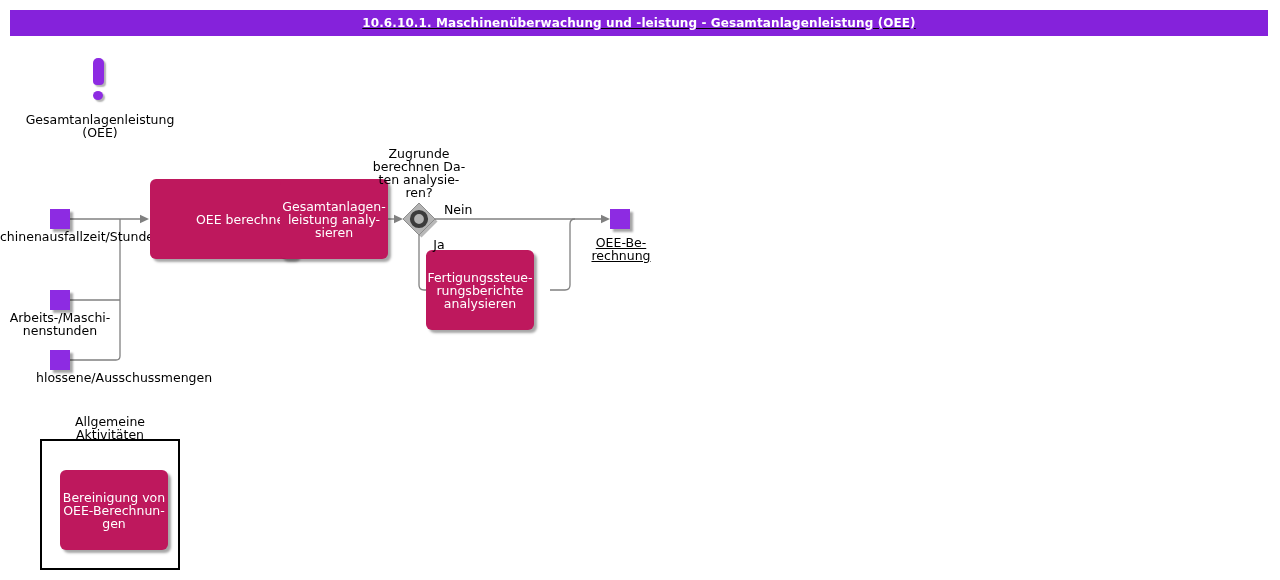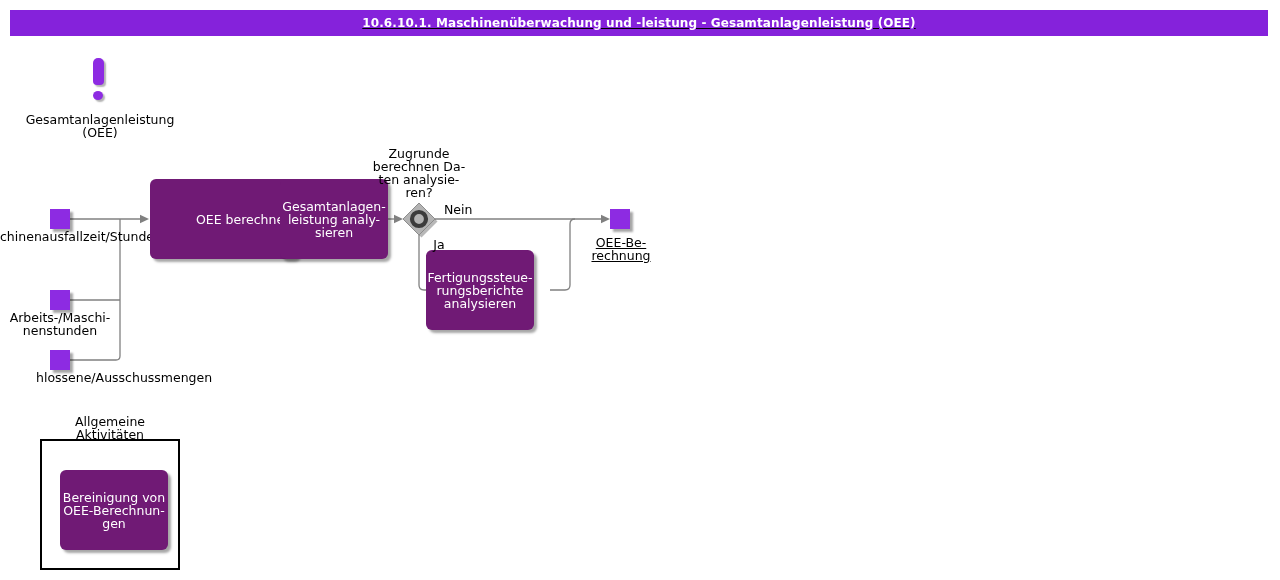--- a/index.html
+++ b/index.html
@@ -42,21 +42,21 @@
 
   
   .sq{
     width:20px;height:20px;background:#8D2BE2;
     box-shadow:2.5px 2.5px 2px rgba(0,0,0,0.35);
     z-index:2;
   }
 
   
   .task{
-    width:108px;height:80px;background:#701a75;border-radius:6px;
+    width:108px;height:80px;background:#be185d;border-radius:6px;
     box-shadow:3px 3px 2.5px rgba(0,0,0,0.35);
     display:flex;align-items:center;justify-content:center;
     text-align:center;color:#fff;font-size:12.5px;line-height:13px;
     z-index:3;
   }
 
   
   .group-label{left:35px;top:415px;width:150px;z-index:1;}
   .group-box{
     left:40px;top:439px;width:136px;height:127px;

